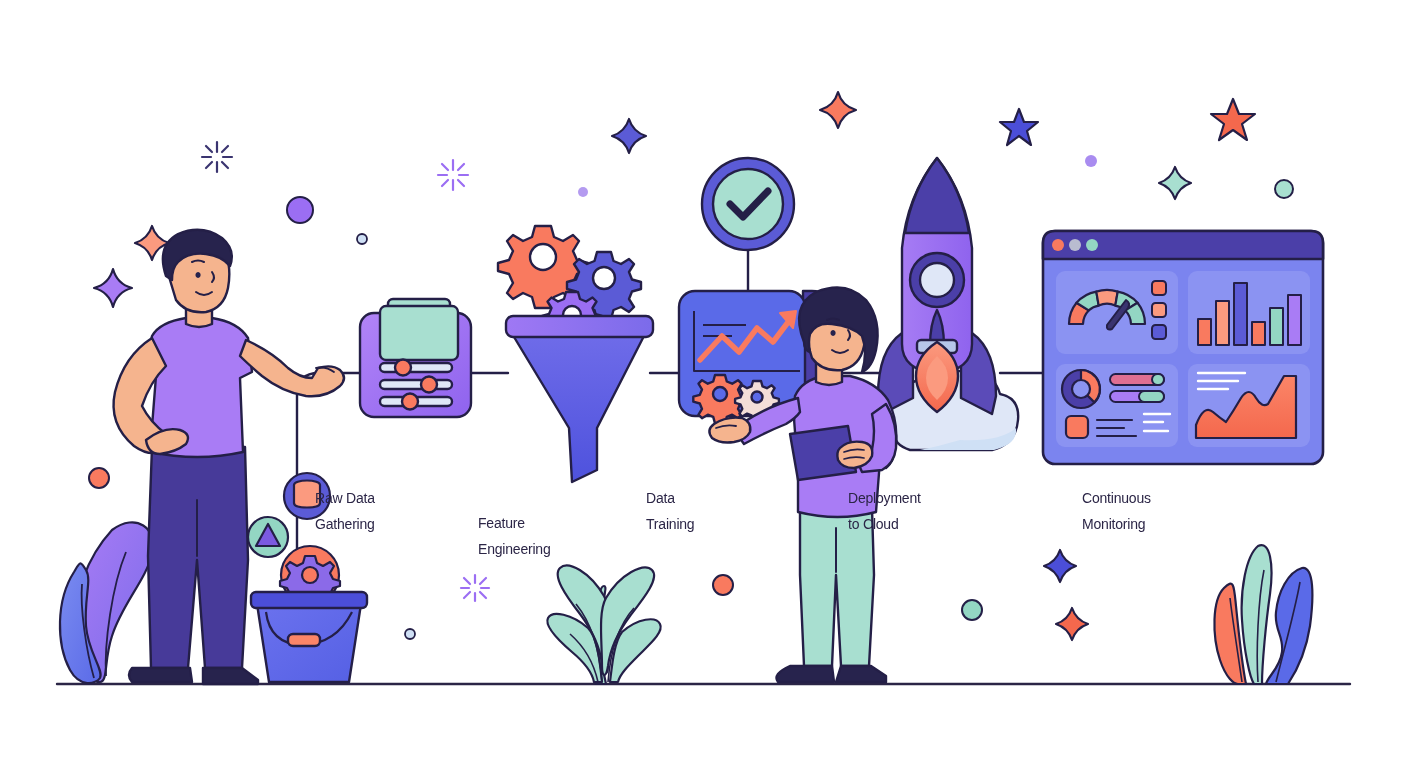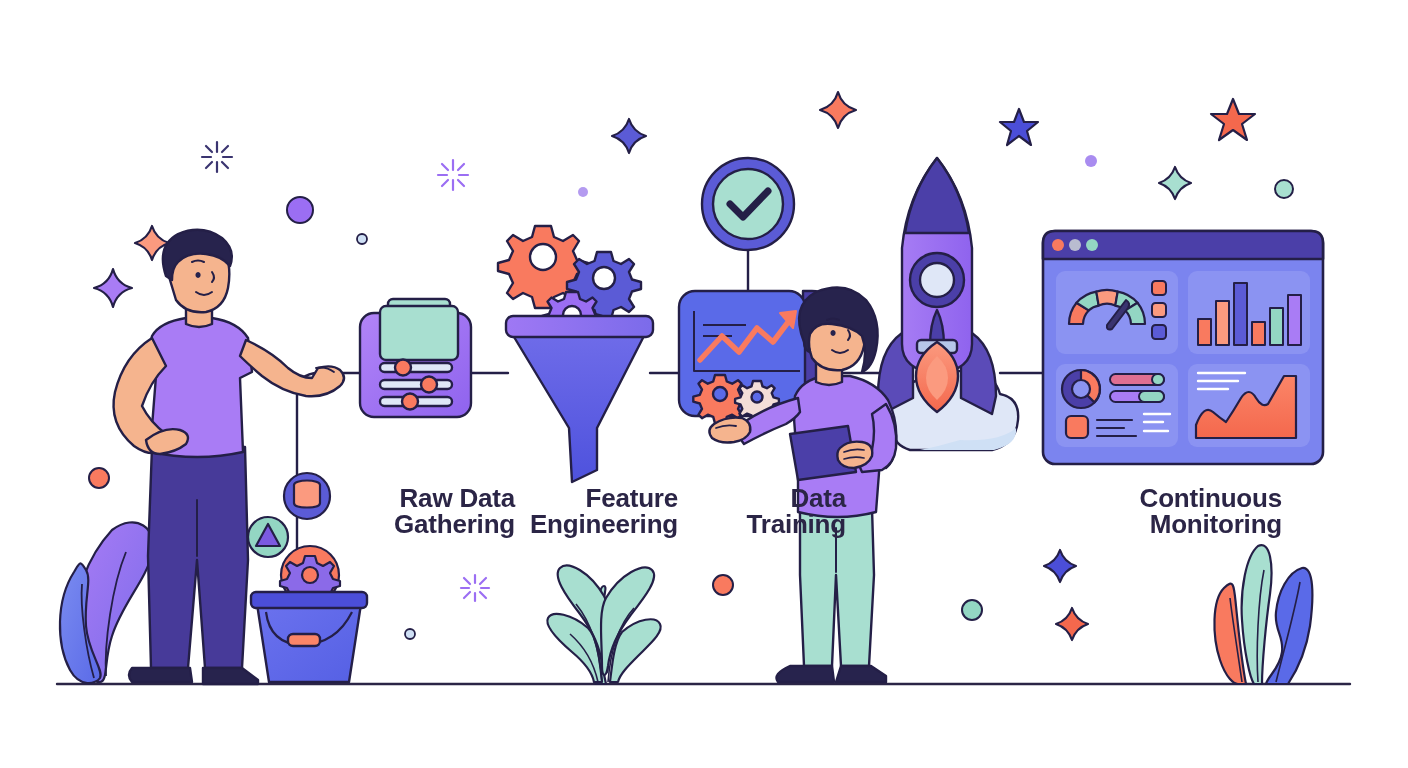--- a/index.html
+++ b/index.html
@@ -7,24 +7,24 @@
     width:1408px;height:768px;
     background:#ffffff;
     font-family:"Liberation Sans", sans-serif;
     overflow:hidden;
     position:relative;
   }
   #stage{position:absolute;inset:0;width:1408px;height:768px;}
   svg.layer{position:absolute;left:0;top:0;width:1408px;height:768px;}
   .step-label{
     position:absolute;
-    text-align:right;
+    text-align:left;
     font-family:"Liberation Sans", sans-serif;
-    font-weight:700;
-    font-size:26px;
+    font-weight:400;
+    font-size:14px;
     line-height:26px;
     color:#2b2546;
     letter-spacing:-0.2px;
     white-space:pre-line;
     width:200px;
   }
 </style>
 </head>
 <body>
 
@@ -400,20 +400,22 @@
 
       <path fill="#27234d" stroke="none" d="M833,330 a2.6,3 0 1,0 0.1,0 Z"></path>
       <path fill="none" stroke="#241f47" stroke-width="2" d="M848,330 Q852,336 848,340"></path>
       <path fill="none" stroke="#241f47" stroke-width="2" d="M832,350 Q840,356 848,350"></path>
       <path fill="none" stroke="#241f47" stroke-width="2" d="M827,320 Q833,317 839,320"></path>
     </g>
   </svg>
 
   <div class="step-label" style="left:315px; top:485px;">Raw Data
 Gathering</div>
-  <div class="step-label" style="left:478px; top:485px;">Feature
+  <div class="step-label" style="left:478px; top:510px;">Feature
 Engineering</div>
   <div class="step-label" style="left:646px; top:485px;">Data
 Training</div>
+  <div class="step-label" style="left:848px; top:485px;">Deployment
+to Cloud</div>
   <div class="step-label" style="left:1082px; top:485px;">Continuous
 Monitoring</div>
 
 </div>
 
 </body></html>

